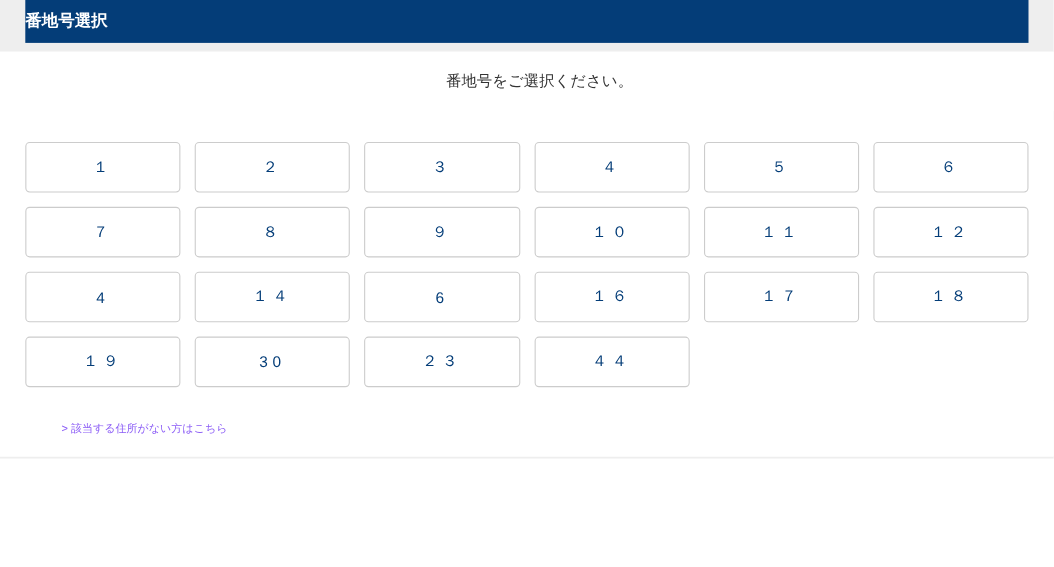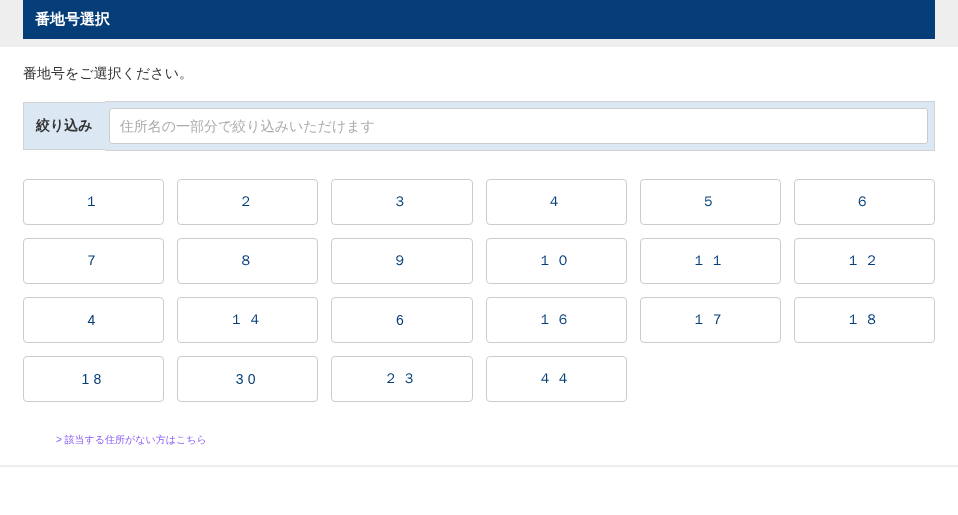--- a/index.html
+++ b/index.html
@@ -14,32 +14,33 @@
     font-size: 14px;
   }
   .container {
     width: 958px;
     background: #eeeeee;
     padding-bottom: 2px;
   }
   .header-bar {
     background: #043d78;
     color: #ffffff;
-    padding: 10px 12px;
+    padding: 10px 0;
     font-weight: bold;
     font-size: 15px;
     margin-left: 23px;
     margin-right: 23px;
   }
   .instruction {
     padding: 18px 0 18px 23px;
     background: #ffffff;
     font-size: 14px;
     color: #333333;
     margin-top: 8px;
+    text-align: center;
   }
   .filter-row {
     display: flex;
     align-items: center;
     margin: 0 23px;
     background: #ffffff;
   }
   .filter-label {
     background: #dbe8f4;
     padding: 14px 12px;
@@ -112,26 +113,20 @@
 <div class="container">
 
   <div class="header-bar">
     <span>番地号選択</span>
   </div>
 
   <div class="inner-white">
 
     <div class="instruction">番地号をご選択ください。</div>
 
-    <div class="filter-row">
-      <div class="filter-label">絞り込み</div>
-      <div class="filter-input-wrap">
-        <input type="text" class="filter-input" placeholder="住所名の一部分で絞り込みいただけます" style="">
-      </div>
-    </div>
 
     <div class="grid-wrap">
       <div class="grid" id="options-grid">
 
       <button class="grid-btn">１</button>
           <button class="grid-btn">２</button>
           <button class="grid-btn">３</button>
           <button class="grid-btn">４</button>
           <button class="grid-btn">５</button>
           <button class="grid-btn">６</button>
@@ -140,21 +135,21 @@
           <button class="grid-btn">９</button>
           <button class="grid-btn">１０</button>
           <button class="grid-btn">１１</button>
           <button class="grid-btn">１２</button>
           <button class="grid-btn">4</button>
           <button class="grid-btn">１４</button>
           <button class="grid-btn">6</button>
           <button class="grid-btn">１６</button>
           <button class="grid-btn">１７</button>
           <button class="grid-btn">１８</button>
-          <button class="grid-btn">18</button>
+          <button class="grid-btn">１９</button>
           <button class="grid-btn">30</button>
           <button class="grid-btn">２３</button>
           <button class="grid-btn">４４</button>
         </div>
     </div>
 
     <div class="footer-link-wrap">
       <a class="footer-link">&gt; 該当する住所がない方はこちら</a>
     </div>
 

